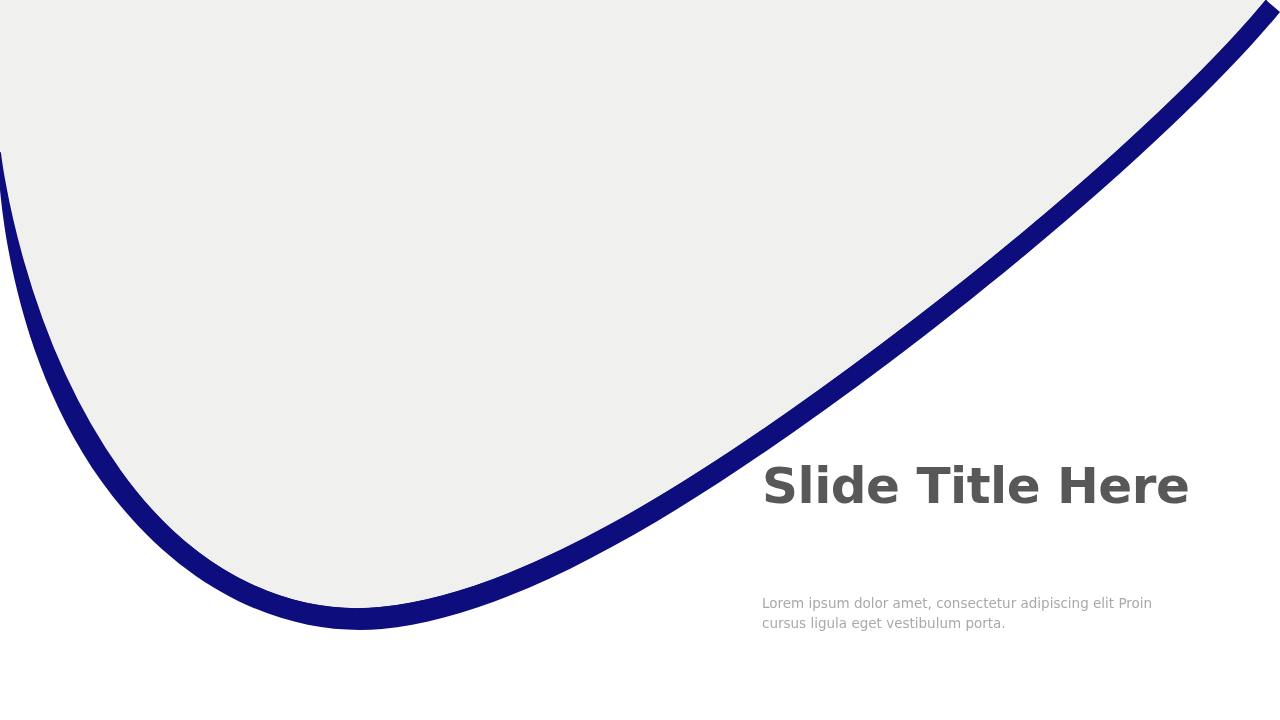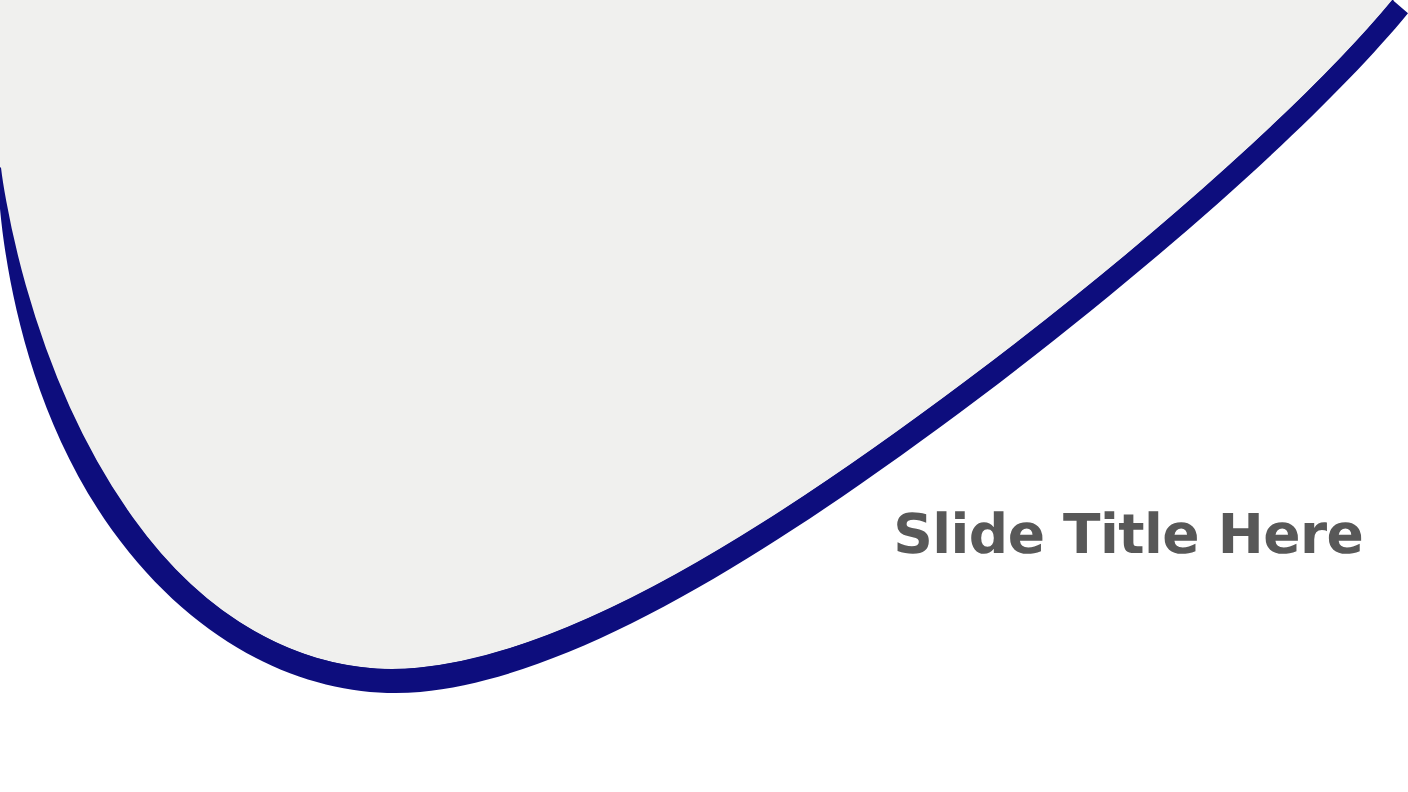--- a/index.html
+++ b/index.html
@@ -17,21 +17,21 @@
   }
   #slide-bg {
     position: absolute;
     top: 0;
     left: 0;
     width: 1280px;
     height: 720px;
   }
   #text-block {
     position: absolute;
-    left: 812px;
+    left: 762px;
     top: 460px;
     width: 420px;
   }
   #slide-title {
     margin: 0;
     font-family: "DejaVu Sans", sans-serif;
     font-size: 50px;
     font-weight: bold;
     line-height: 1.05;
     letter-spacing: -0.5px;
@@ -80,15 +80,16 @@
              C 1060,210 1200,80 1266,0
              L 1280,12
              C 1212,95 1070,226 890,362
              C 706,500 524,616 382,629
              C 294,637 186,598 102,482
              C 0,340 -2,158 -2,158 Z" fill="#0d0d7d"></path>
   </svg>
 
   <div id="text-block">
     <h1 id="slide-title">Slide Title Here</h1>
+    <p id="slide-subtitle">Lorem ipsum dolor amet, consectetur adipiscing elit Proin cursus ligula eget vestibulum porta.</p>
   </div>
 
 </div>
 
 </body></html>

